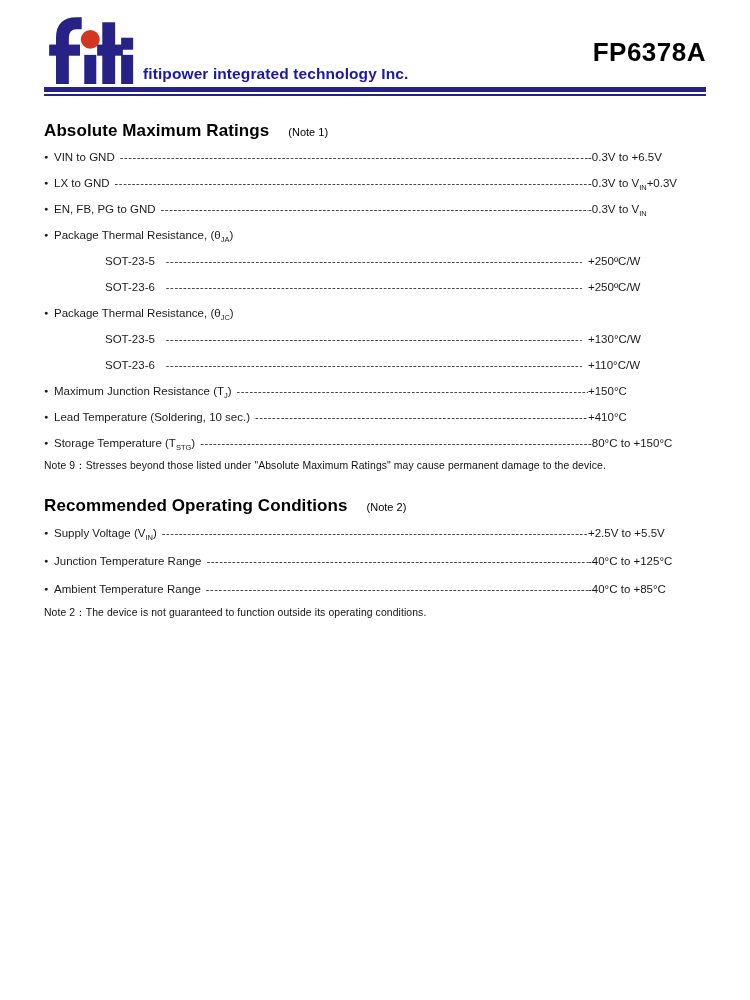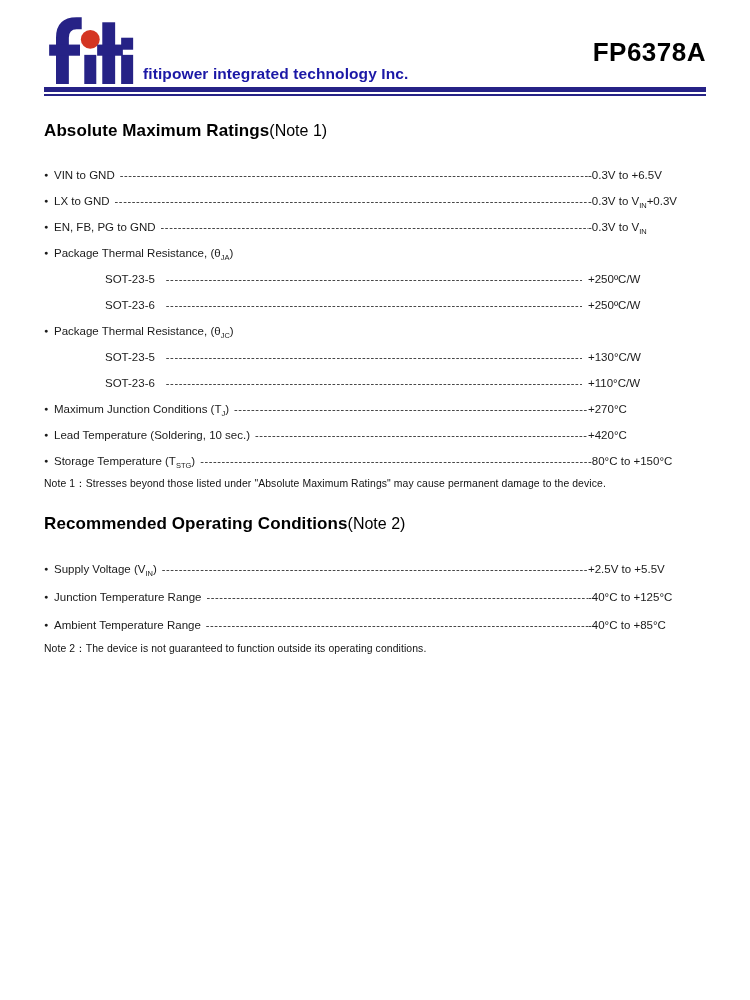--- a/index.html
+++ b/index.html
@@ -29,22 +29,22 @@
   }
   .rule-thick{height:5px;background:var(--navy);margin-top:3px;}
   .rule-thin{height:2px;background:var(--navy);margin-top:2px;}
   
   .sec{margin-top:24px;}
   .sec + .sec{margin-top:22px;}
   .sec-title{
     font-size:17px;font-weight:bold;color:#000;line-height:22px;
     letter-spacing:0.1px;
   }
-  .sec-title .note-ref{font-size:16px;font-weight:normal;margin-left:0;letter-spacing:0;}
-  .rows{margin-top:20px;}
+  .sec-title .note-ref{font-size:11px;font-weight:normal;margin-left:19px;letter-spacing:0;}
+  .rows{margin-top:1px;}
   .row{
     display:flex;align-items:center;height:26px;
     font-size:11.5px;color:var(--text);
   }
   .sec2 .row{height:28px;}
   .row .bullet{
     width:10px;flex:0 0 auto;display:inline-block;
   }
   .row .bullet::before{content:"●";font-size:7px;position:relative;top:-2px;}
   .row.indent{padding-left:61px;gap:6px;}
@@ -141,41 +141,41 @@
       </div>
 
       <div class="row indent">
         <span class="lbl"><span>SOT-23-6</span></span>
         <span class="fill"></span>
         <span class="val"><span>+110°C/W</span></span>
       </div>
 
       <div class="row">
         <span class="bullet"></span>
-        <span class="lbl"><span>Maximum Junction Conditions (T</span><sub class="ss">J</sub><span>)</span></span>
-        <span class="fill"></span>
-        <span class="val"><span>+270°C</span></span>
+        <span class="lbl"><span>Maximum Junction Resistance (T</span><sub class="ss">J</sub><span>)</span></span>
+        <span class="fill"></span>
+        <span class="val"><span>+150°C</span></span>
       </div>
 
       <div class="row">
         <span class="bullet"></span>
         <span class="lbl"><span>Lead Temperature (Soldering, 10 sec.)</span></span>
         <span class="fill"></span>
-        <span class="val"><span>+420°C</span></span>
+        <span class="val"><span>+410°C</span></span>
       </div>
 
       <div class="row">
         <span class="bullet"></span>
         <span class="lbl"><span>Storage Temperature (T</span><sub class="ss">STG</sub><span>)</span></span>
         <span class="fill"></span>
         <span class="val"><span>-80°C to +150°C</span></span>
       </div>
 
     </div>
-    <div class="note">Note 1：Stresses beyond those listed under "Absolute Maximum Ratings" may cause permanent damage to the device.</div>
+    <div class="note">Note 9：Stresses beyond those listed under "Absolute Maximum Ratings" may cause permanent damage to the device.</div>
   </div>
 
   <div class="sec sec2">
     <div class="sec-title">
       <span>Recommended Operating Conditions</span><span class="note-ref">(Note 2)</span>
     </div>
     <div class="rows">
 
       <div class="row">
         <span class="bullet"></span>

